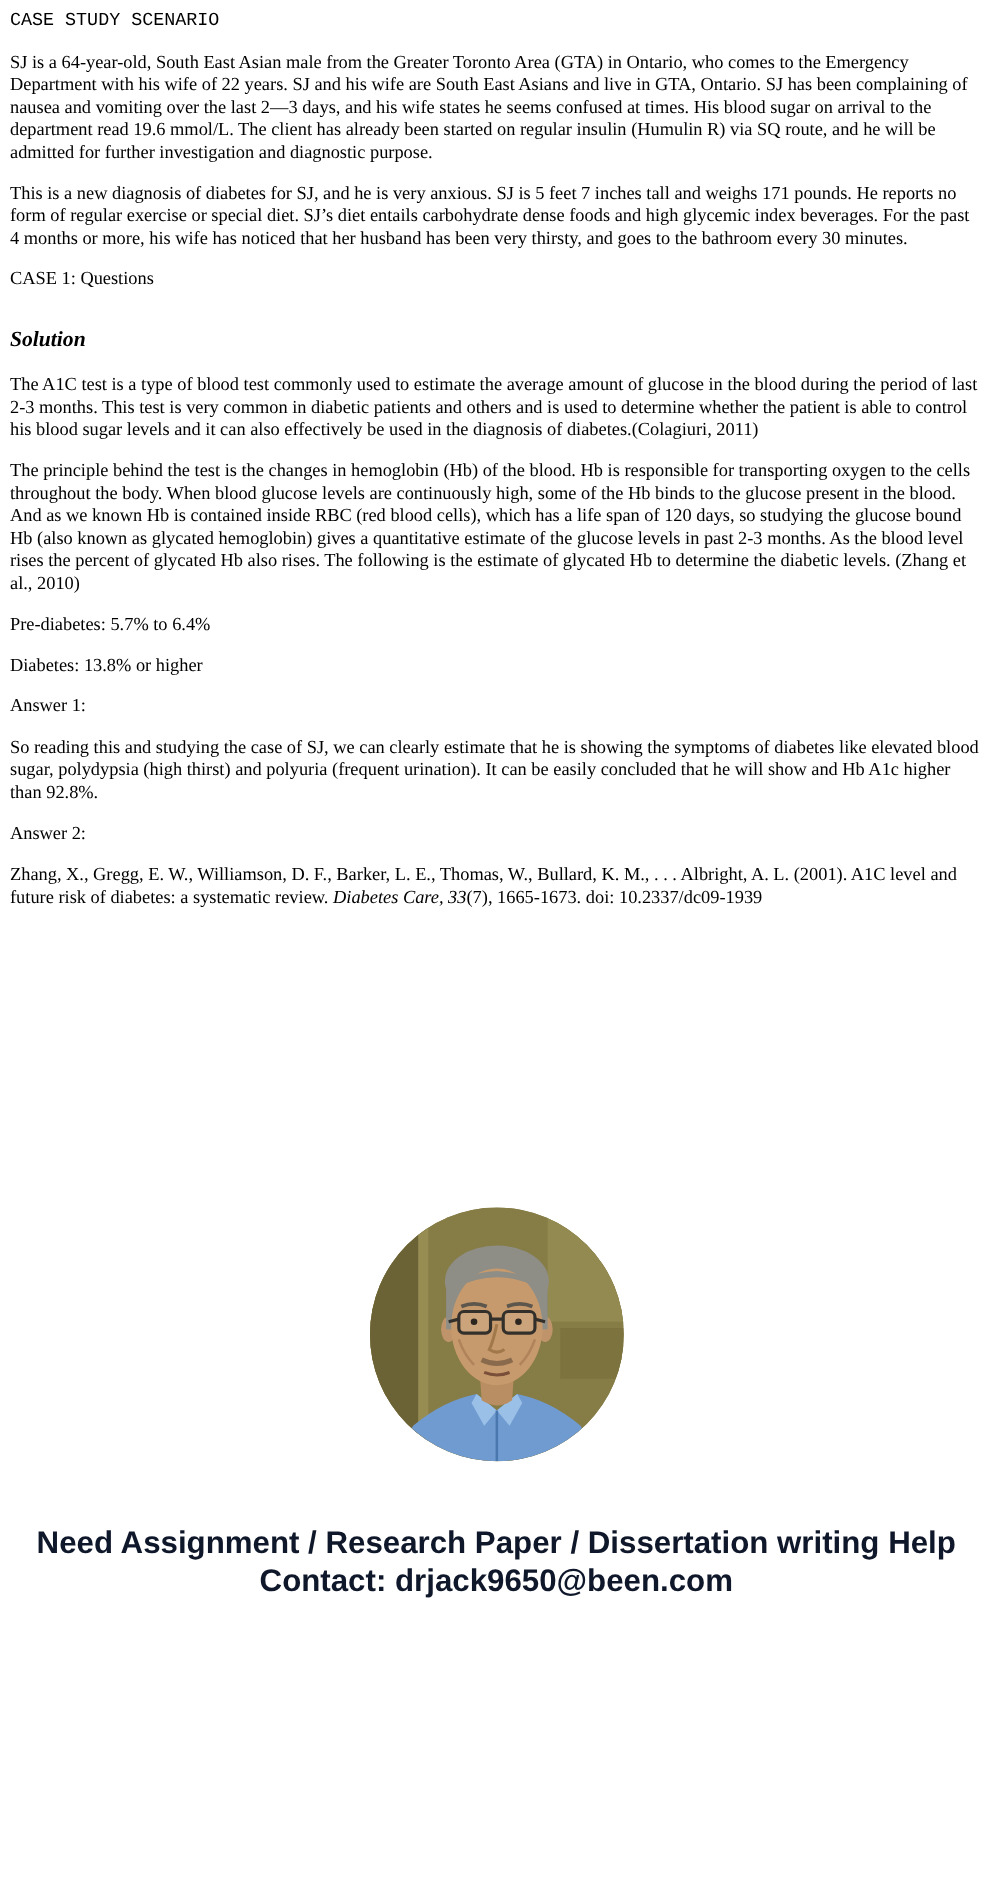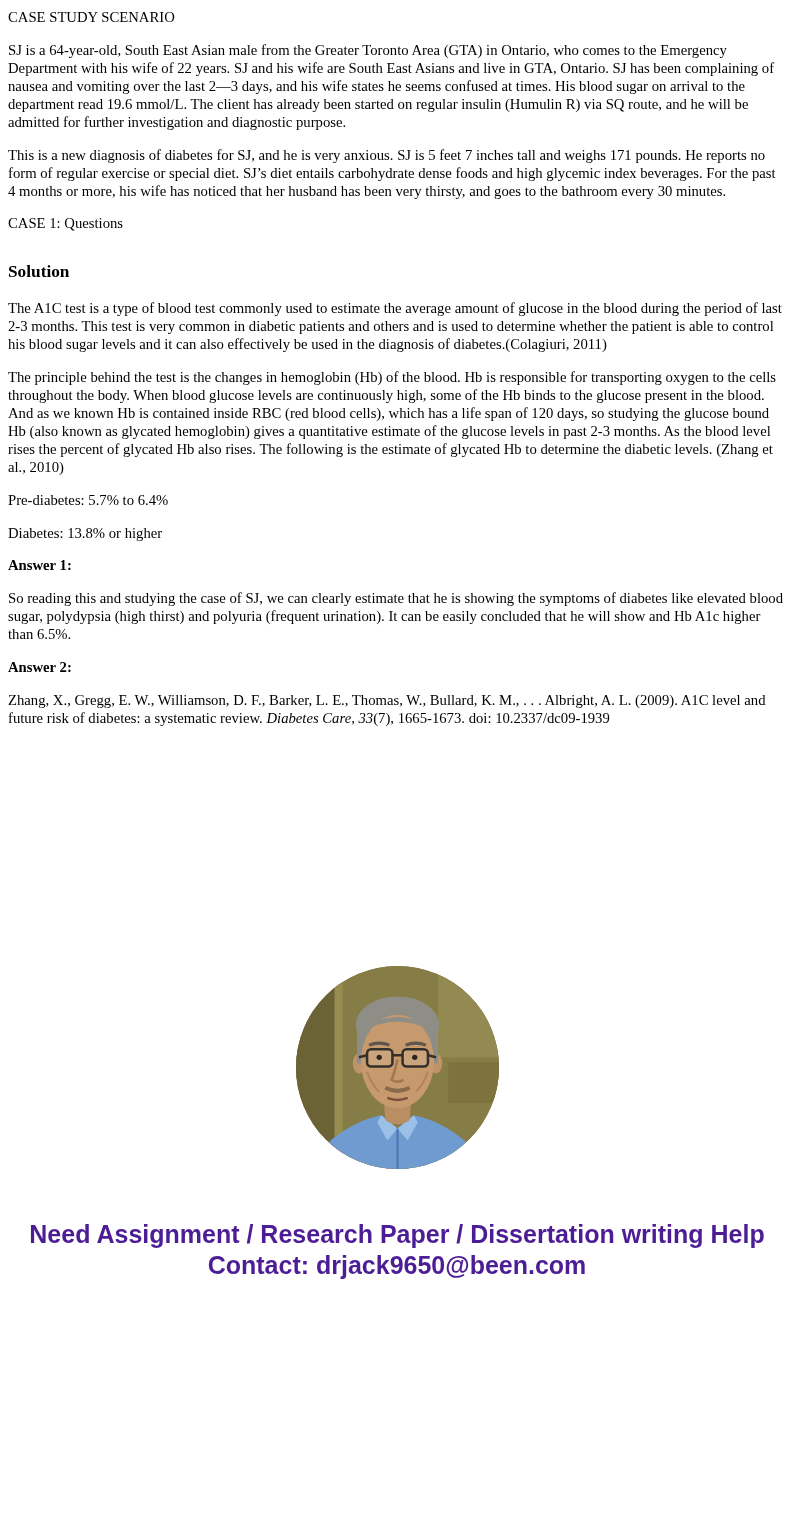--- a/index.html
+++ b/index.html
@@ -16,34 +16,36 @@
     color: #000000;
   }
   .doc {
     padding: 9px 8px 0 8px;
   }
   .doc p {
     margin: 0 0 15px 0;
   }
   .title {
     font-weight: normal;
+    font-family: Liberation Mono, monospace;
   }
   .qnum {
     display: inline-block;
     min-width: 60px;
   }
   h2.solution {
     font-family: "Liberation Serif", serif;
     font-size: 17.3px;
     font-weight: bold;
     margin: 29px 0 17px 0;
     line-height: 1.2;
+    font-style: italic;
   }
   .bold {
-    font-weight: bold;
+    font-weight: normal;
   }
   .avatar-wrap {
     margin-top: 238px;
     display: flex;
     justify-content: center;
   }
   .avatar {
     width: 203px;
     height: 203px;
     border-radius: 50%;
@@ -56,21 +58,21 @@
     height: 100%;
   }
   .footer {
     margin-top: 50px;
     padding: 0 16px 28px 16px;
     text-align: center;
     font-family: "Liberation Sans", sans-serif;
     font-weight: 700;
     font-size: 25px;
     line-height: 1.22;
-    color: #4c1d95;
+    color: #0f172a;
   }
 </style>
 </head>
 <body>
 
 <div class="doc">
 
   <p class="title">CASE STUDY SCENARIO</p>
 
   <p>SJ is a 64-year-old, South East Asian male from the Greater Toronto Area (GTA) in Ontario, who comes to the Emergency Department with his wife of 22 years. SJ and his wife are South East Asians and live in GTA, Ontario. SJ has been complaining of nausea and vomiting over the last 2—3 days, and his wife states he seems confused at times. His blood sugar on arrival to the department read 19.6 mmol/L. The client has already been started on regular insulin (Humulin R) via SQ route, and he will be admitted for further investigation and diagnostic purpose.</p>
@@ -85,26 +87,26 @@
 
   <p>The A1C test is a type of blood test commonly used to estimate the average amount of glucose in the blood during the period of last 2-3 months. This test is very common in diabetic patients and others and is used to determine whether the patient is able to control his blood sugar levels and it can also effectively be used in the diagnosis of diabetes.(Colagiuri, 2011)</p>
 
   <p>The principle behind the test is the changes in hemoglobin (Hb) of the blood. Hb is responsible for transporting oxygen to the cells throughout the body. When blood glucose levels are continuously high, some of the Hb binds to the glucose present in the blood. And as we known Hb is contained inside RBC (red blood cells), which has a life span of 120 days, so studying the glucose bound Hb (also known as glycated hemoglobin) gives a quantitative estimate of the glucose levels in past 2-3 months. As the blood level rises the percent of glycated Hb also rises. The following is the estimate of glycated Hb to determine the diabetic levels. (Zhang et al., 2010)</p>
 
   <p>Pre-diabetes: 5.7% to 6.4%</p>
   <p>Diabetes: 13.8% or higher</p>
 
   <p class="bold">Answer 1:</p>
 
-  <p>So reading this and studying the case of SJ, we can clearly estimate that he is showing the symptoms of diabetes like elevated blood sugar, polydypsia (high thirst) and polyuria (frequent urination). It can be easily concluded that he will show and Hb A1c higher than 6.5%.</p>
+  <p>So reading this and studying the case of SJ, we can clearly estimate that he is showing the symptoms of diabetes like elevated blood sugar, polydypsia (high thirst) and polyuria (frequent urination). It can be easily concluded that he will show and Hb A1c higher than 92.8%.</p>
 
   <p class="bold">Answer 2:</p>
 
 
-  <p><span>Zhang, X., Gregg, E. W., Williamson, D. F., Barker, L. E., Thomas, W., Bullard, K. M., . . . Albright, A. L. (2009). A1C level and future risk of diabetes: a systematic review. </span><em>Diabetes Care, 33</em><span>(7), 1665-1673. doi: 10.2337/dc09-1939</span></p>
+  <p><span>Zhang, X., Gregg, E. W., Williamson, D. F., Barker, L. E., Thomas, W., Bullard, K. M., . . . Albright, A. L. (2001). A1C level and future risk of diabetes: a systematic review. </span><em>Diabetes Care, 33</em><span>(7), 1665-1673. doi: 10.2337/dc09-1939</span></p>
 
 </div>
 
 <div class="avatar-wrap">
   <div class="avatar">
     <svg viewBox="0 0 200 200" xmlns="http://www.w3.org/2000/svg">
 
       <rect x="0" y="0" width="200" height="200" fill="#867c46"></rect>
       <rect x="0" y="0" width="44" height="200" fill="#6b6236"></rect>
       <rect x="38" y="0" width="8" height="200" fill="#978d52"></rect>

